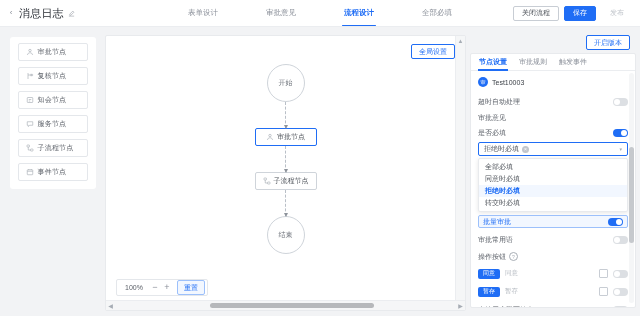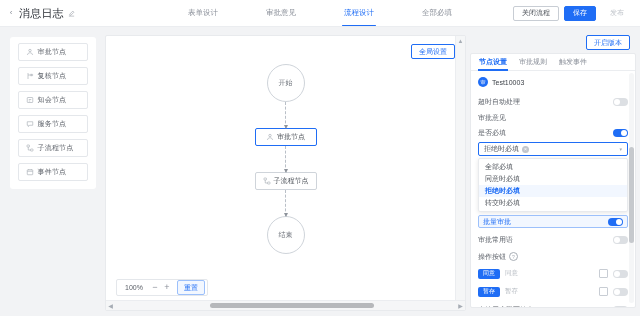--- a/index.html
+++ b/index.html
@@ -27,21 +27,21 @@
   .edit-icon svg{width:7px;height:7px;display:block;}
 
   .tb-tabs{
     position:absolute;left:0;right:0;top:0;height:26px;
     display:flex;justify-content:center;align-items:center;gap:48px;pointer-events:none;
   }
   .tb-tab{
     pointer-events:auto;font-size:7.5px;color:#8a8f99;position:relative;
     height:26px;display:flex;align-items:center;cursor:pointer;
   }
-  .tb-tab.active{color:#1f6df5;font-weight:normal;}
+  .tb-tab.active{color:#1f6df5;font-weight:bold;}
   .tb-tab.active:after{
     content:"";position:absolute;left:-2px;right:-2px;bottom:0;height:1.5px;background:#1f6df5;border-radius:1px;
   }
 
   .tb-right{
     margin-left:auto;display:flex;align-items:center;gap:5px;padding-right:7px;
   }
   .btn{
     font-size:7px;border-radius:2px;height:13px;padding:0 8px;
     display:inline-flex;align-items:center;justify-content:center;cursor:pointer;

